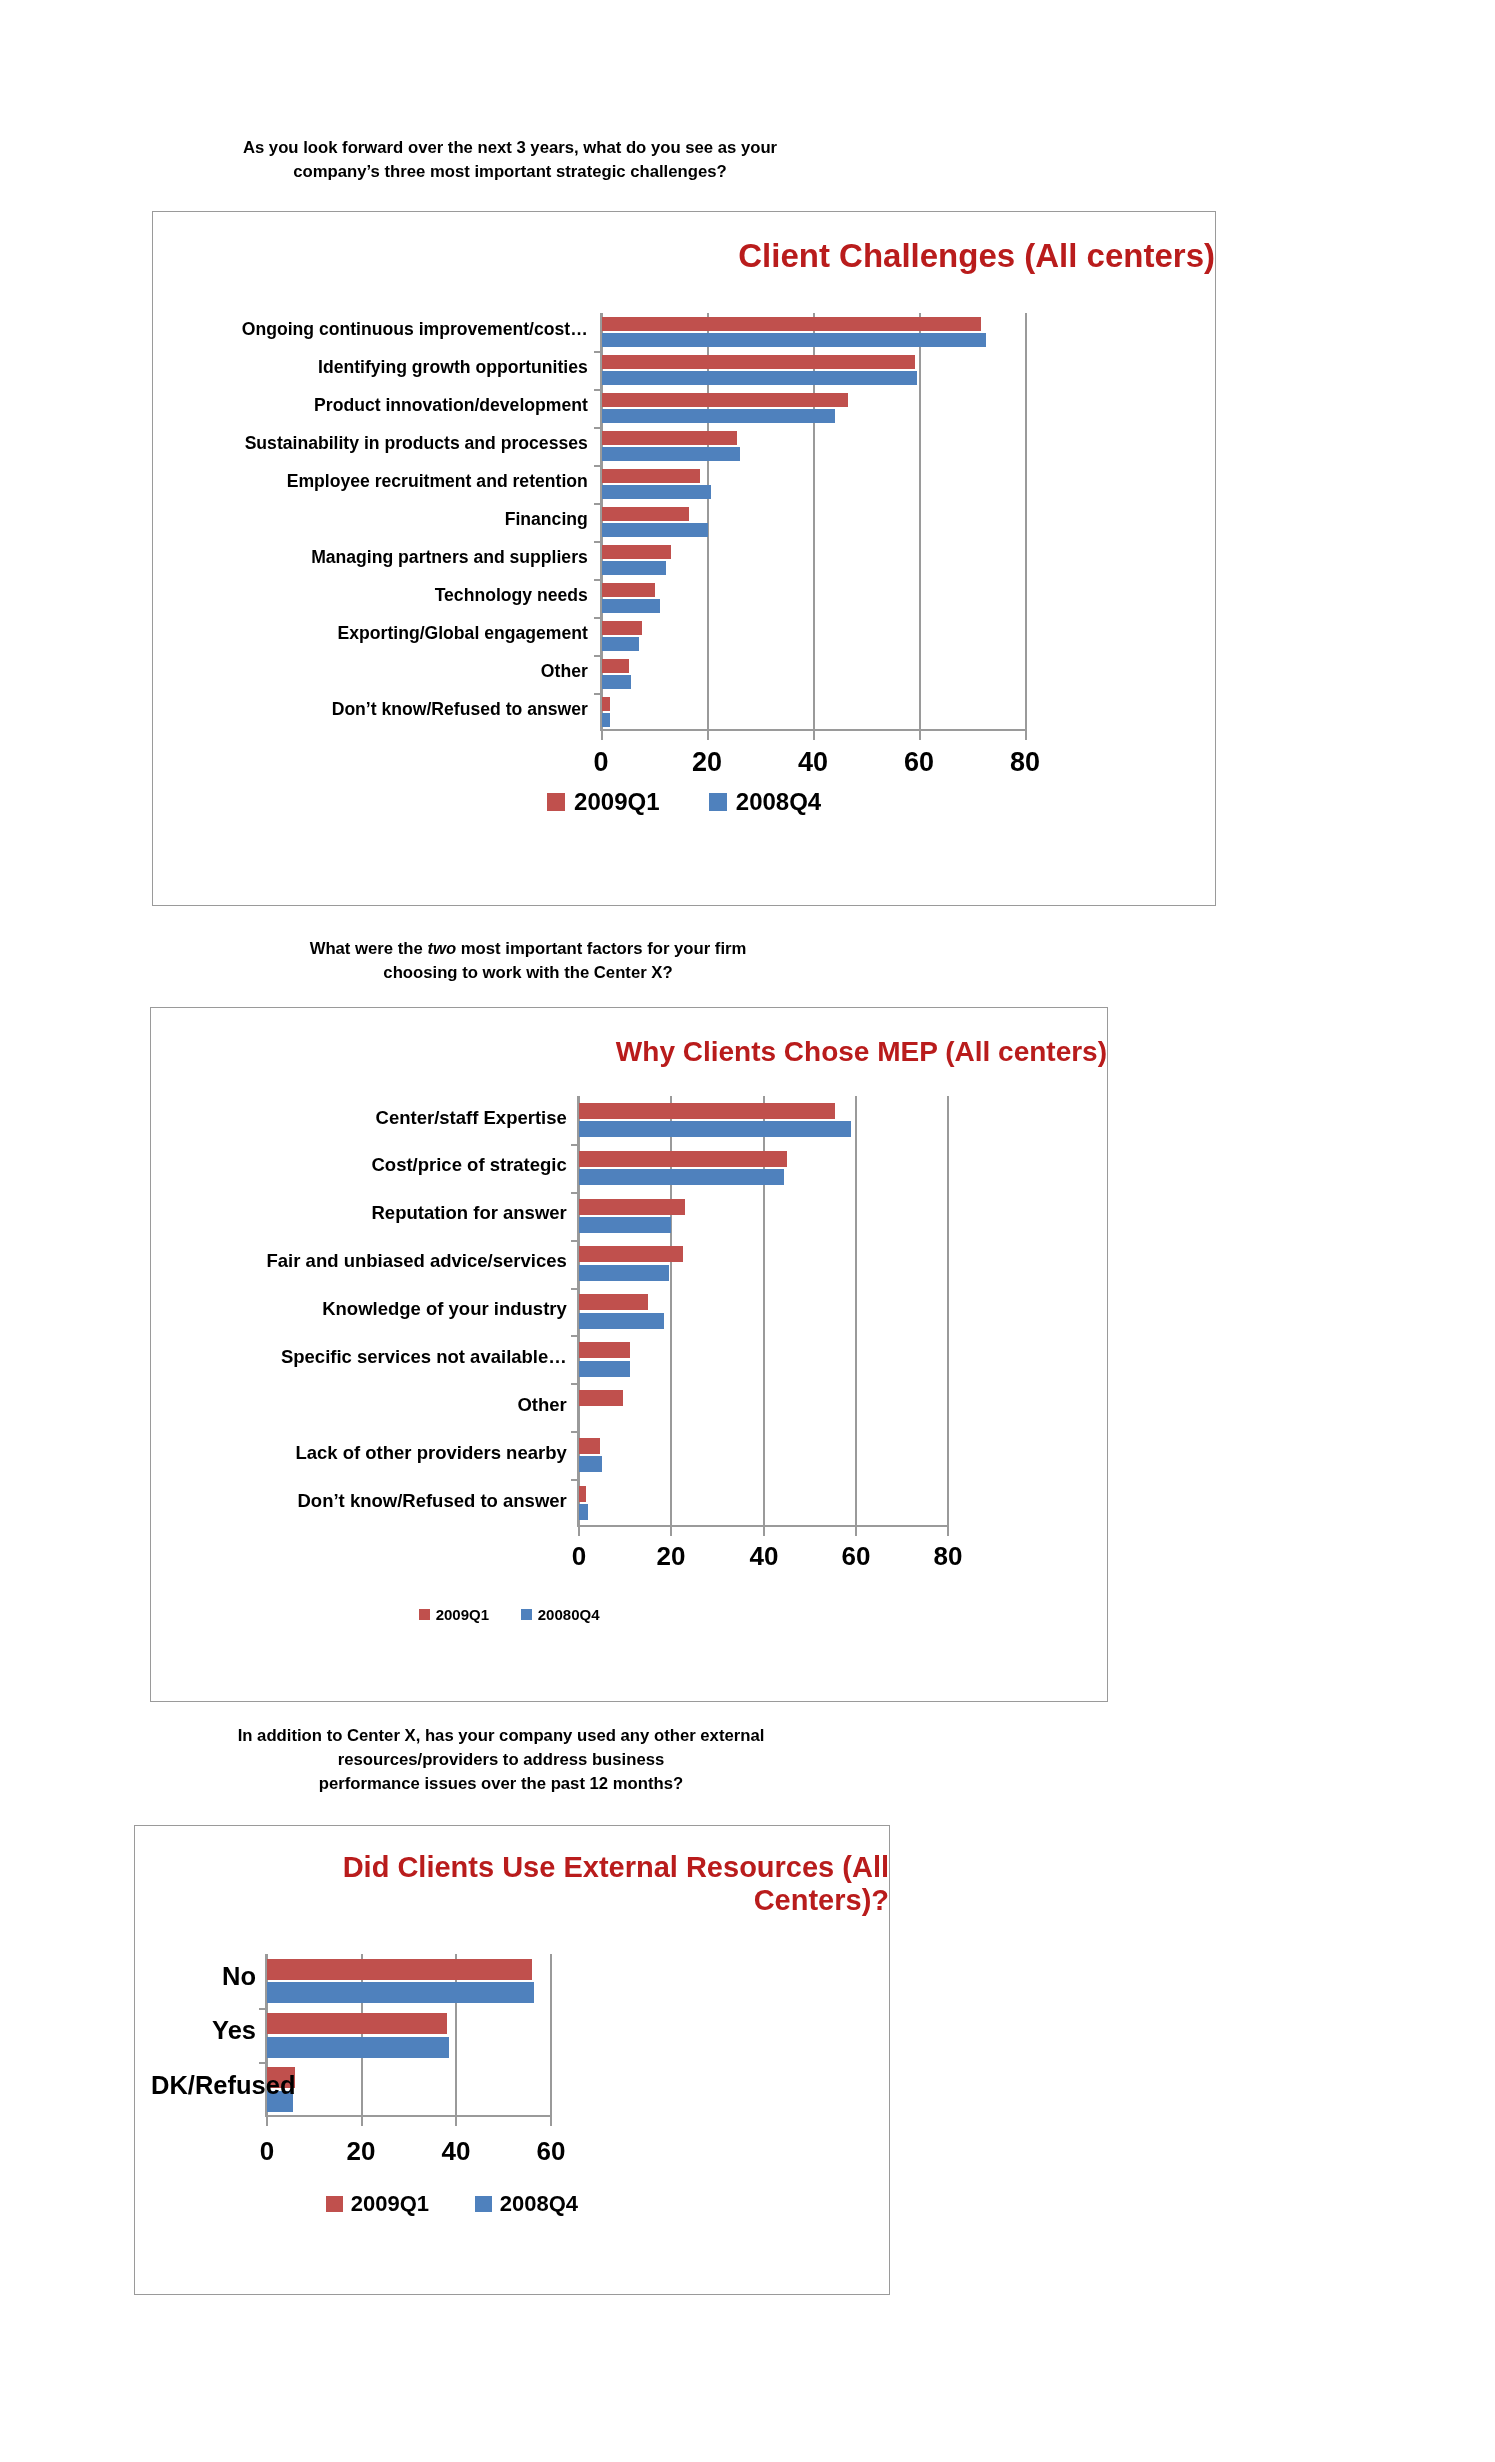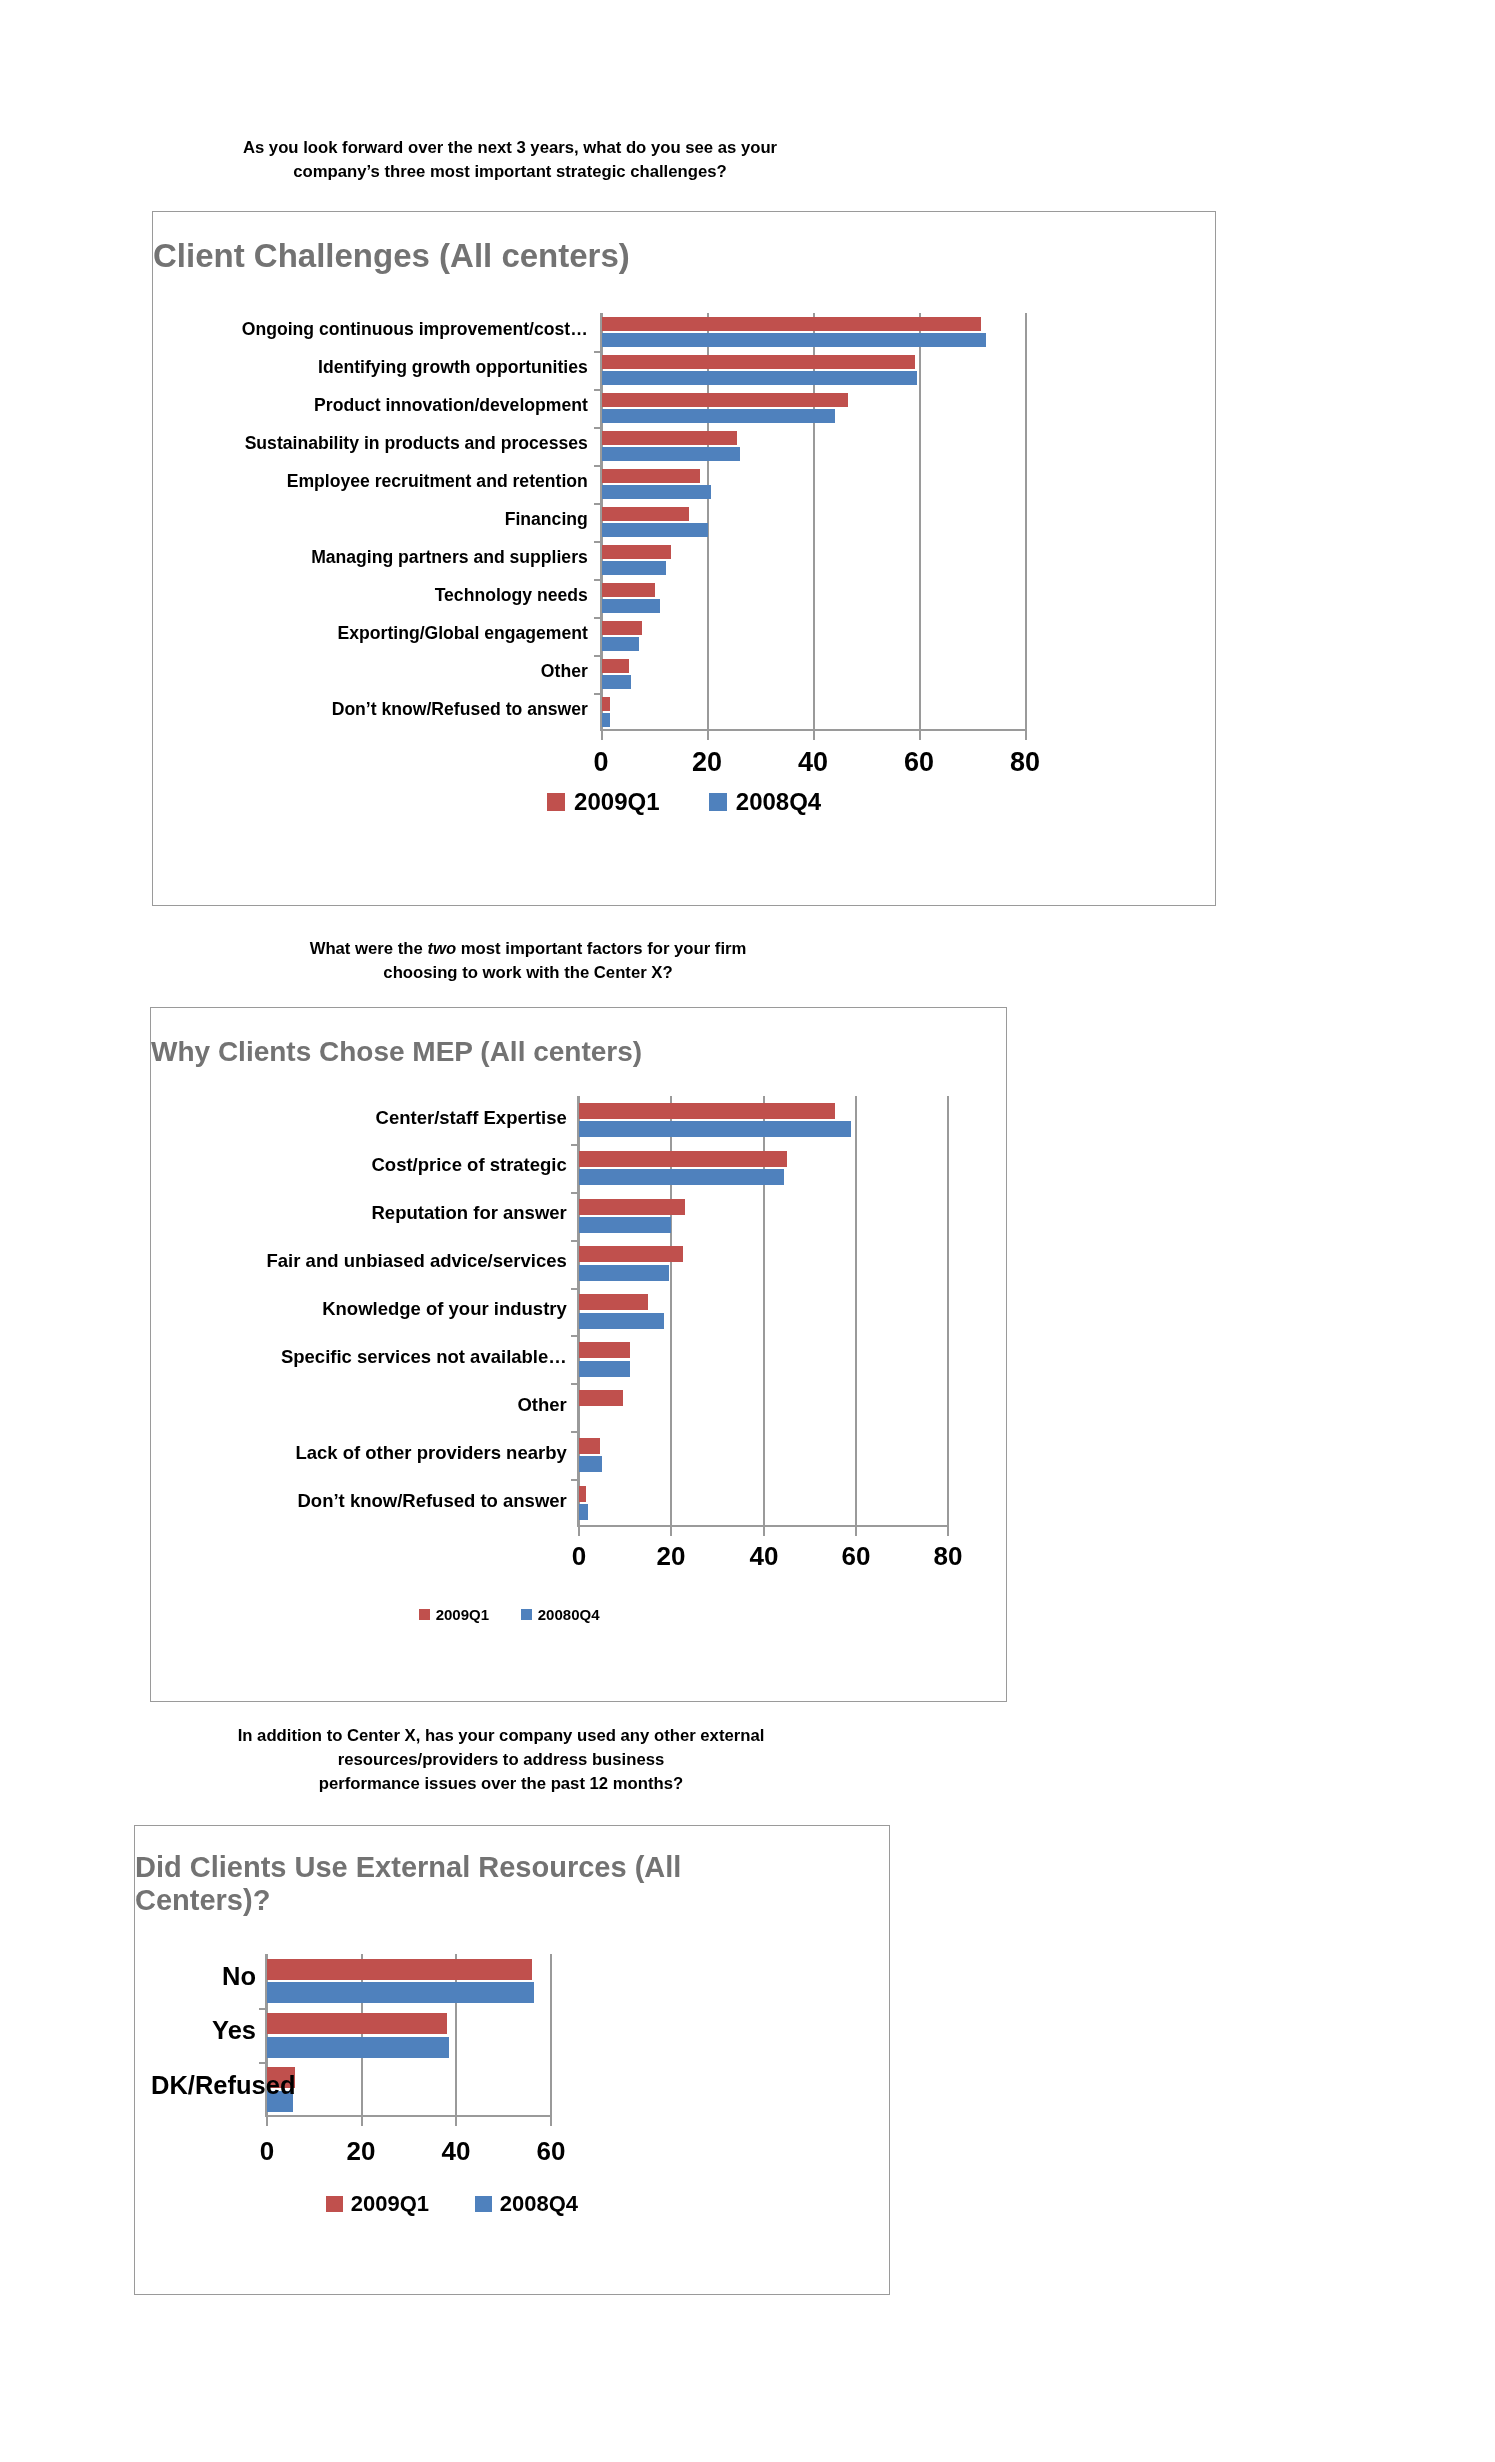--- a/index.html
+++ b/index.html
@@ -19,21 +19,21 @@
   .question .ital{font-style:italic;}
 
   
   .chart-box{
     position:absolute;
     border:1.8px solid #9a9a9a;
     background:#ffffff;
     box-sizing:border-box;
   }
   .chart-title{
-    text-align:left;font-weight:bold;color:#737373;
+    text-align:right;font-weight:bold;color:#b91c1c;
   }
 
   
   .plot{
     position:relative;
     box-sizing:border-box;
   }
   .gridline{
     position:absolute;top:0;bottom:0;width:1.8px;background:#9a9a9a;
   }
@@ -158,21 +158,21 @@
     </div>
   </div>
 
   <div style="position:absolute;left:150px;top:937px;width:756px;">
     <div class="question">
       <span>What were the </span><span class="ital">two</span><span> most important factors for your firm</span>
     </div>
     <div class="question">choosing to work with the Center X?</div>
   </div>
 
-  <div class="chart-box" style="left:150px;top:1007px;width:857px;height:695px;">
+  <div class="chart-box" style="left:150px;top:1007px;width:958px;height:695px;">
     <div class="chart-title" style="font-size:28px;margin-top:28px;">Why Clients Chose MEP (All centers)</div>
     <div id="plot2" class="plot" style="position:absolute;left:428px;top:88px;width:369px;height:431px;">
         <div class="gridline" style="left: -0.9px;"></div>
         <div class="xtick" style="left: -0.9px; top: 431px;"></div>
         <div class="gridline" style="left: 91px;"></div>
         <div class="xtick" style="left: 91px; top: 431px;"></div>
         <div class="gridline" style="left: 184px;"></div>
         <div class="xtick" style="left: 184px; top: 431px;"></div>
         <div class="gridline" style="left: 276px;"></div>
         <div class="xtick" style="left: 276px; top: 431px;"></div>

